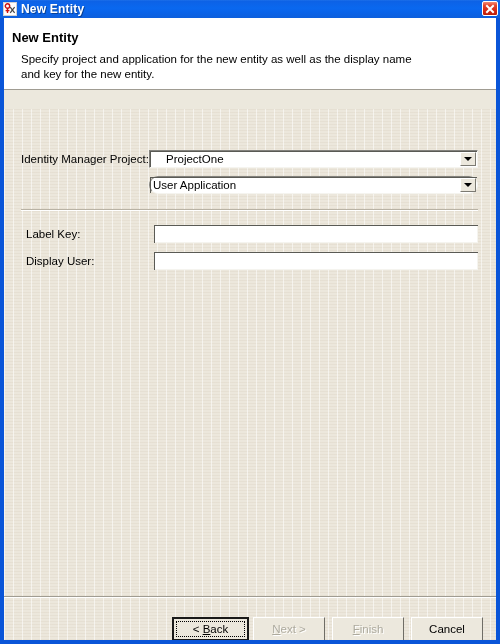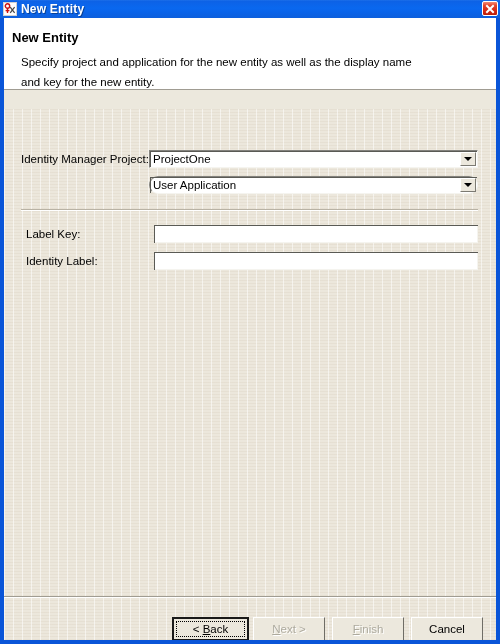--- a/index.html
+++ b/index.html
@@ -120,21 +120,21 @@
     font-weight: bold;
     color: #000000;
   }
   .header-desc {
     position: absolute;
     left: 17px;
     top: 34px;
     width: 400px;
     font-size: 11.5px;
     color: #000000;
-    line-height: 20px;
+    line-height: 15px;
   }
   .header-rule {
     position: absolute;
     left: 0;
     top: 71px;
     width: 492px;
     height: 1px;
     background: #a09c92;
   }
 
@@ -343,21 +343,21 @@
       <div class="header-wash"></div>
       <div class="header-title">New Entity</div>
       <div class="header-desc">Specify project and application for the new entity as well as the display name and key for the new entity.</div>
       <div class="header-rule"></div>
 
     </div>
 
     <div class="body-area">
 
       <div class="field-label" style="left:17px; top:44px;">Identity Manager Project:</div>
-      <div class="combo" style="left:145px; top:41px; width:329px;">
+      <div class="combo" style="left:145px; top:41px; width:329px;padding-left:13px;">
         <div class="combo-inner-shadow"></div>
         <span class="combo-text">ProjectOne</span>
         <div class="combo-arrow-btn">
           <div class="arrow-down"></div>
         </div>
       </div>
 
       <div class="combo" style="left:145px; top:67px; width:329px;border-radius:9px;">
         <div class="combo-inner-shadow"></div>
         <span class="combo-text">User Application</span>
@@ -367,21 +367,21 @@
       </div>
 
       <div class="section-rule" style="left:17px; top:100px; width:457px;"></div>
       <div class="section-rule-lo" style="left:17px; top:101px; width:457px;"></div>
 
       <div class="field-label" style="left:22px; top:119px;">Label Key:</div>
       <div class="textinput-wrap" style="left:150px; top:116px; width:324px; height:18px;">
         <input class="textinput" style="left: 0px; top: 0px; width: 324px;" type="text" value="">
       </div>
 
-      <div class="field-label" style="left:22px; top:146px;">Identity Label:</div>
+      <div class="field-label" style="left:22px; top:146px;">Display User:</div>
       <div class="textinput-wrap" style="left:150px; top:143px; width:324px; height:18px;">
         <input class="textinput" style="left: 0px; top: 0px; width: 324px;" type="text" value="">
       </div>
 
     </div>
 
     <div class="buttonbar">
       <div class="buttonbar-rule"></div>
       <div class="buttonbar-rule-lo"></div>
 

